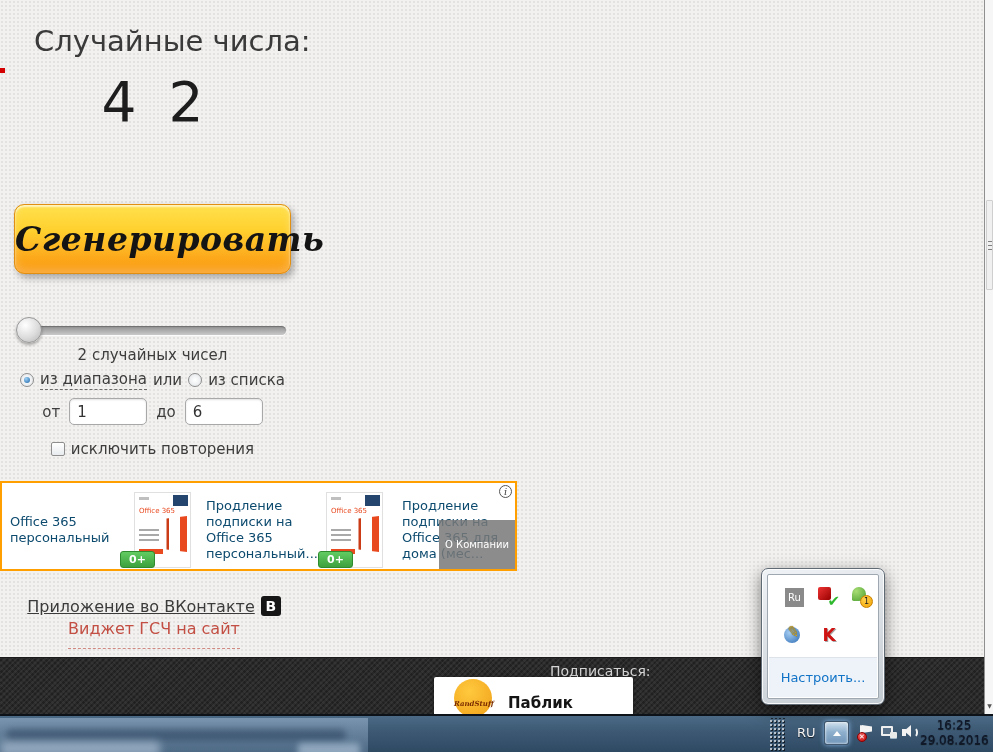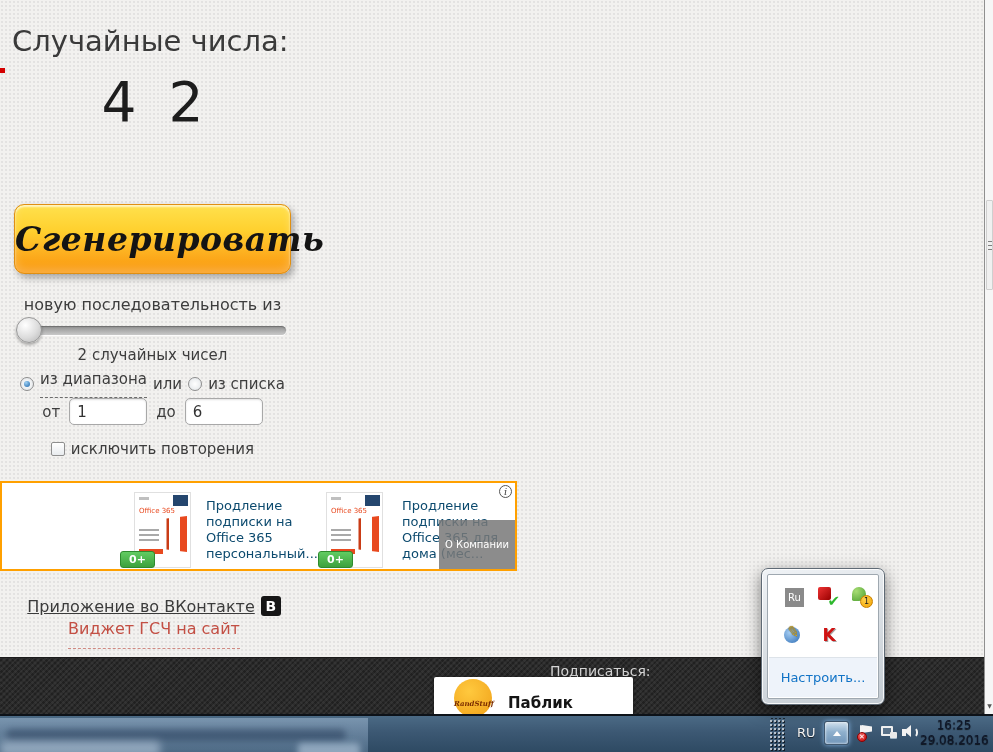--- a/index.html
+++ b/index.html
@@ -9,21 +9,21 @@
   
   .page {
     position:absolute; left:0; top:0; width:984px; height:714px;
     background-color:#f2f1ef;
     background-image: radial-gradient(rgba(150,150,150,0.16) 1px, transparent 1.3px);
     background-size:4px 4px;
   }
   .red-dash { position:absolute; left:0; top:68px; width:5px; height:5px; background:#d40000; }
 
   
-  .page-title { position:absolute; left:12px; top:24px; font-size:29px; color:#3a3a3a; }
+  .page-title { position:absolute; left:34px; top:24px; font-size:29px; color:#3a3a3a; }
   .numbers-row { position:absolute; left:0; top:70px; width:305px; display:flex; justify-content:center; gap:32px; }
   .numbers-row span { font-size:55px; color:#1d1d1d; }
   .save-link {
     position:absolute; left:0; top:158px; width:305px; text-align:center;
     font-size:16px; color:#a55f58; cursor:pointer;
   }
   .save-link b { font-weight:normal; border-bottom:1px dashed #b98680; padding-bottom:1px; }
 
   .gen-btn {
     position:absolute; left:14px; top:204px; width:277px; height:70px;
@@ -50,21 +50,21 @@
 
   .radio-row { position:absolute; left:0; top:370px; width:305px; display:flex; justify-content:center; align-items:center; gap:6px; font-size:15px; }
   input[type=radio] {
     appearance:none; width:14px; height:14px; border-radius:50%;
     border:1px solid #8e8e8e; background:radial-gradient(#ffffff,#dfe3e6); cursor:pointer; position:relative;
   }
   input[type=radio]:checked::after {
     content:""; position:absolute; left:3px; top:3px; width:6px; height:6px; border-radius:50%;
     background:radial-gradient(circle at 35% 30%, #9ed1f5, #1d64a8);
   }
-  .radio-row .dashed { border-bottom:1px dashed #6d6d6d; padding-bottom:9px; cursor:pointer; }
+  .radio-row .dashed { border-bottom:1px dashed #6d6d6d; padding-bottom:1px; cursor:pointer; }
   .radio-row label { cursor:pointer; }
 
   .range-row { position:absolute; left:0; top:398px; width:305px; display:flex; justify-content:center; align-items:center; gap:9px; font-size:15px; }
   .range-row input[type=text] {
     width:78px; height:27px; border:1px solid #a8a8a8; border-radius:5px; background:#fff;
     box-shadow: inset 0 1px 2px rgba(0,0,0,0.12); font-size:15px; color:#333;
     padding:2px 7px; font-family:inherit;
   }
 
   .check-row { position:absolute; left:0; top:440px; width:305px; display:flex; justify-content:center; align-items:center; gap:6px; font-size:15px; }
@@ -239,21 +239,20 @@
   <div class="page-title">Случайные числа:</div>
 
   <div class="numbers-row">
     <span>4</span>
     <span>2</span>
   </div>
 
 
   <button class="gen-btn">Сгенерировать</button>
 
-  <div class="seq-text">новую последовательность из</div>
 
   <div class="slider-track"></div>
   <div class="slider-handle"></div>
 
   <div class="count-text">2 случайных чисел</div>
 
   <div class="radio-row">
     <input type="radio" name="mode" checked="" style="">
     <label class="dashed">из диапазона</label>
     <span>или</span>
@@ -267,20 +266,21 @@
     <span>до</span>
     <input type="text" value="6" style="">
   </div>
 
   <div class="check-row">
     <input type="checkbox" style="">
     <label>исключить повторения</label>
   </div>
 
   <div class="ad">
+    <div class="ad-text ad-t1">Office 365 персональный</div>
     <div class="obox obox-b1">
       <span class="obt">Office 365</span>
       <span class="odoor"></span>
     </div>
     <div class="age age-a1">0+</div>
     <div class="ad-text ad-t2">Продление подписки на Office 365 персональный...</div>
     <div class="obox obox-b2">
       <span class="obt">Office 365</span>
       <span class="odoor"></span>
     </div>

